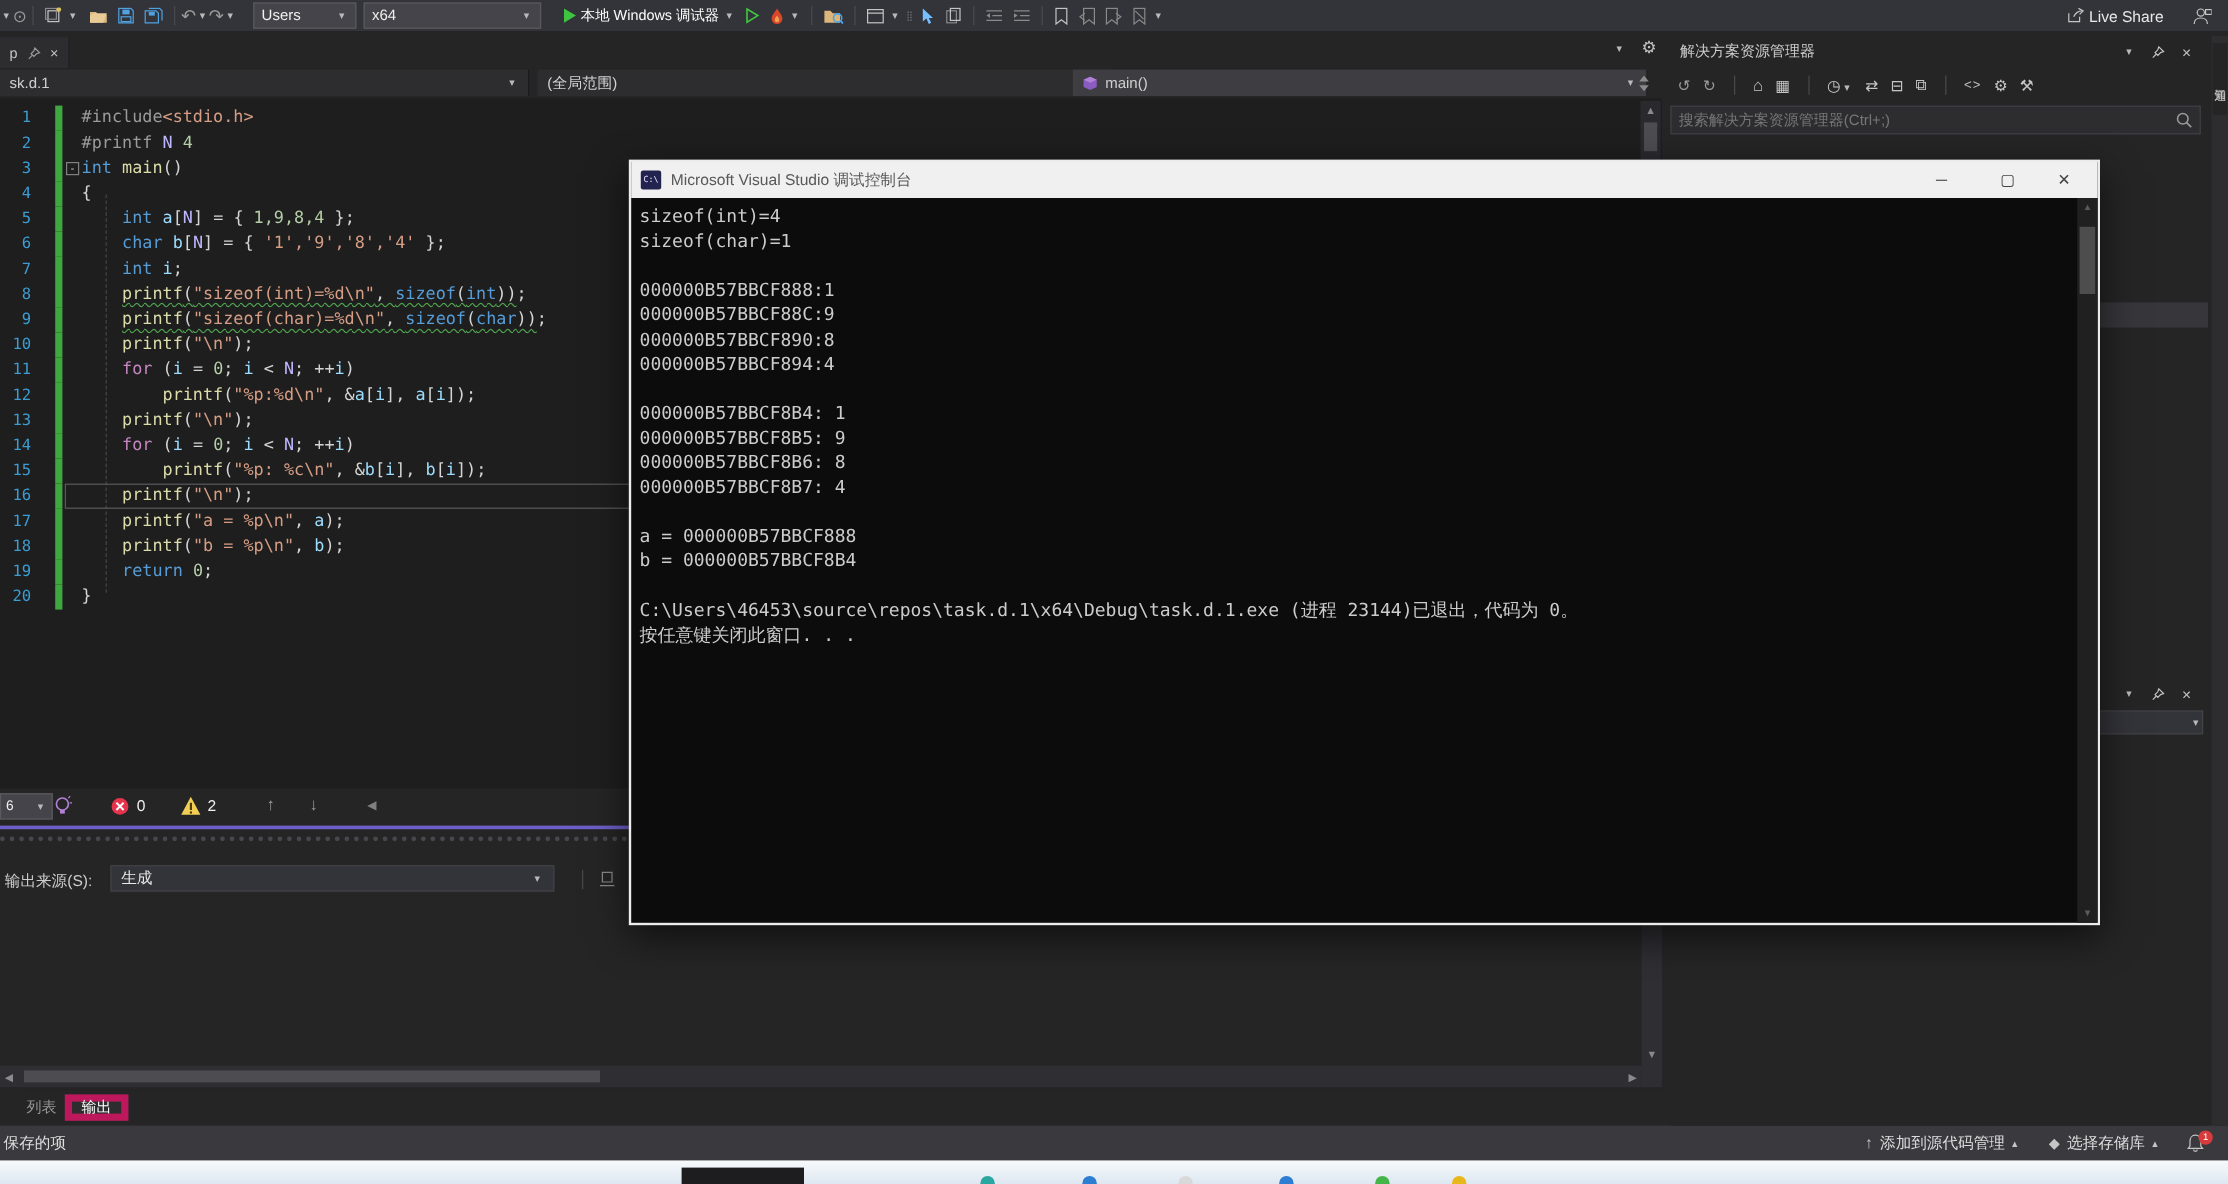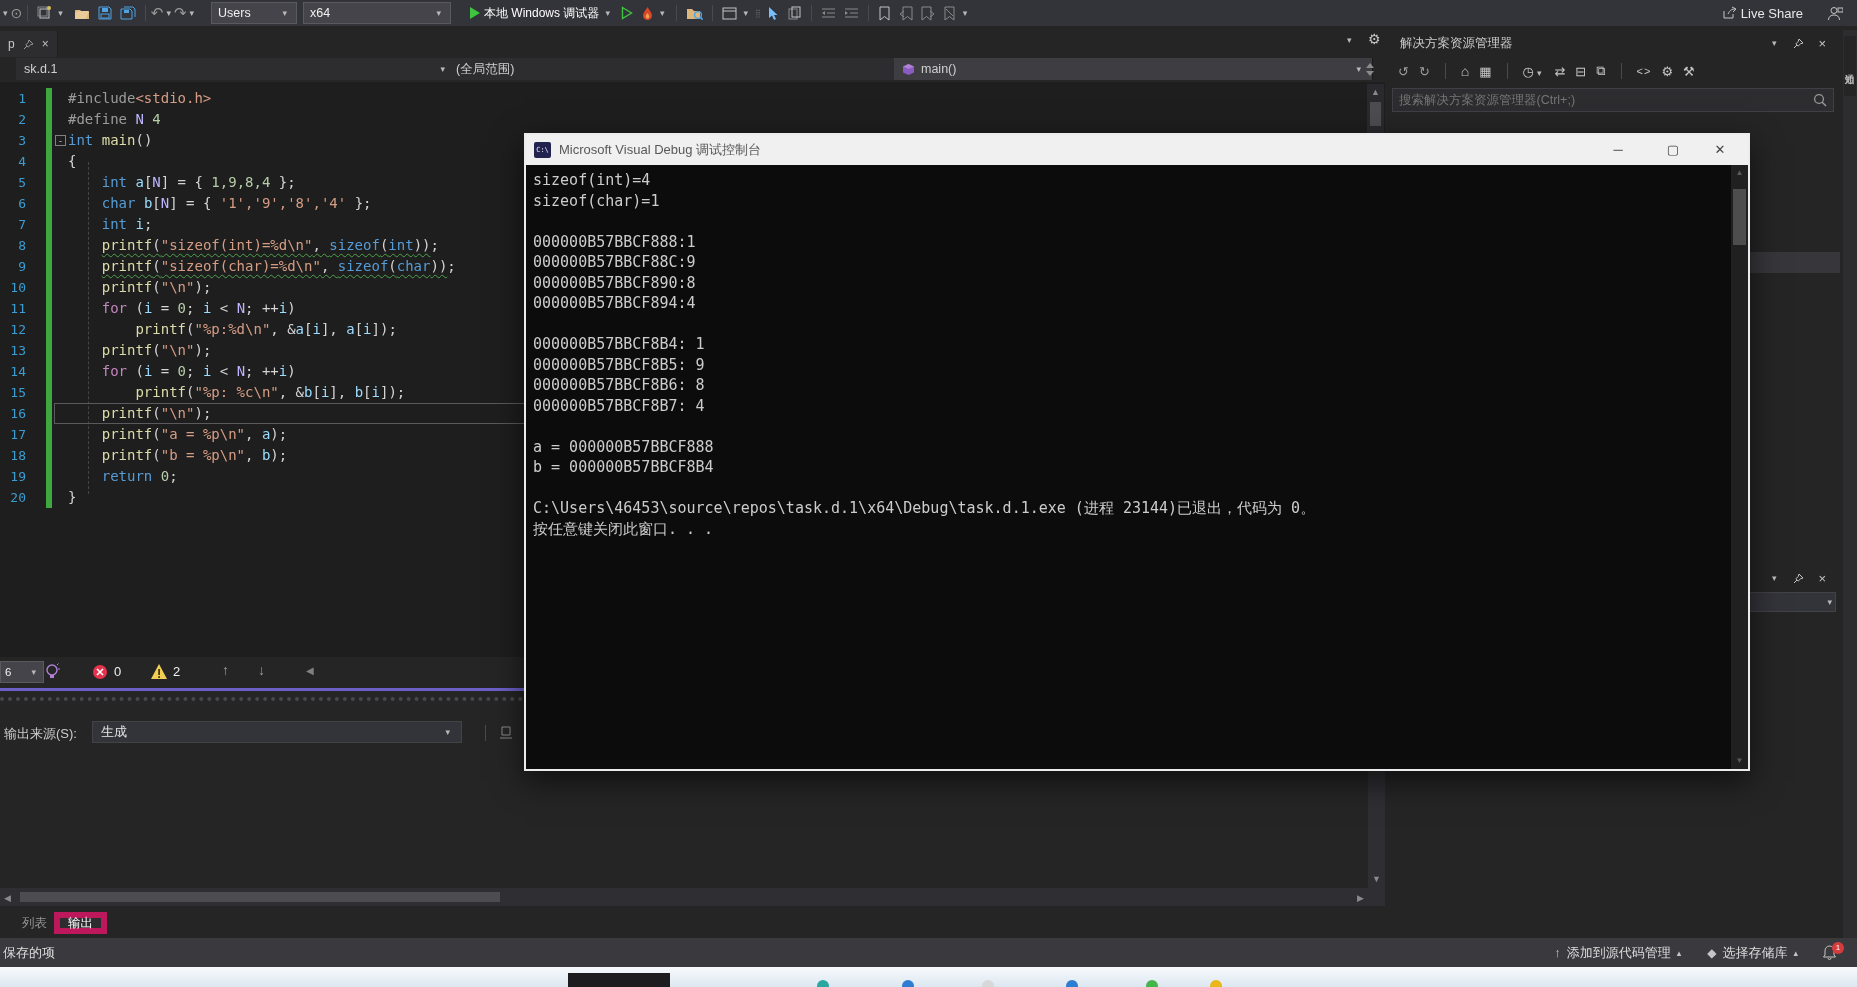--- a/index.html
+++ b/index.html
@@ -257,21 +257,21 @@
           <path d="M6 1 L10 5 L7.5 5.8 L5.2 8.1 L2.9 5.8 L5.2 3.5 z" fill="none" stroke="#9a9a9a"></path>
           <line x1="4" y1="7" x2="1" y2="10" stroke="#9a9a9a"></line>
         </svg>
       <span style="color:#c0c0c0;font-size:12px;">×</span>
     </div>
     <span class="abs chev" style="left:1344px;top:9px;">▾</span>
     <span class="abs" style="left:1368px;top:5px;font-size:14px;color:#c5c5c5;">⚙</span>
   </div>
 
   <div class="abs navbar">
-    <div class="navcombo" style="left:16px;width:424px;">
+    <div class="navcombo" style="left:0;width:424px;">
       <span>sk.d.1</span>
       <span class="chev">▾</span>
     </div>
     <div class="navcombo" style="left:448px;width:462px;">
       <span>(全局范围)</span>
       <span class="chev">▾</span>
     </div>
     <div class="navcombo" style="left:894px;width:462px;background:#3e3e42;">
       <svg width="13" height="13" style="margin-right:6px;">
           <path d="M6.5 1 L12 3.5 L12 9.5 L6.5 12 L1 9.5 L1 3.5 z" fill="#8a5bc0"></path>
@@ -283,21 +283,21 @@
     <svg class="abs" style="left:1364px;top:6px;" width="12" height="13">
         <path d="M6 0 L10 5 L2 5 z" fill="#8a8a8a"></path>
         <path d="M6 13 L10 8 L2 8 z" fill="#8a8a8a"></path>
       </svg>
   </div>
 
   <div class="abs editor">
     <div class="indent-guide"></div>
     <div class="code-lines">
         <div class="code-row"><span class="lnum">1</span><span class="gbar"></span><span class="codeseg"><span class="tk-pp">#include</span><span class="tk-s2">&lt;stdio.h&gt;</span></span></div>
-        <div class="code-row"><span class="lnum">2</span><span class="gbar"></span><span class="codeseg"><span class="tk-pp">#define </span><span class="tk-m">N</span><span class="tk-p"> </span><span class="tk-n">4</span></span></div>
+        <div class="code-row"><span class="lnum">2</span><span class="gbar"></span><span class="codeseg"><span class="tk-pp">#printf </span><span class="tk-m">N</span><span class="tk-p"> </span><span class="tk-n">4</span></span></div>
         <div class="code-row"><span class="lnum">3</span><span class="gbar"></span><span class="fold">-</span><span class="codeseg"><span class="tk-k">int</span><span class="tk-p"> </span><span class="tk-f">main</span><span class="tk-p">()</span></span></div>
         <div class="code-row"><span class="lnum">4</span><span class="gbar"></span><span class="codeseg"><span class="tk-p">{</span></span></div>
         <div class="code-row"><span class="lnum">5</span><span class="gbar"></span><span class="codeseg"><span class="tk-p">    </span><span class="tk-k">int</span><span class="tk-p"> </span><span class="tk-v">a</span><span class="tk-p">[</span><span class="tk-m">N</span><span class="tk-p">] = { </span><span class="tk-n">1,9,8,4</span><span class="tk-p"> };</span></span></div>
         <div class="code-row"><span class="lnum">6</span><span class="gbar"></span><span class="codeseg"><span class="tk-p">    </span><span class="tk-k">char</span><span class="tk-p"> </span><span class="tk-v">b</span><span class="tk-p">[</span><span class="tk-m">N</span><span class="tk-p">] = { </span><span class="tk-s">'1','9','8','4'</span><span class="tk-p"> };</span></span></div>
         <div class="code-row"><span class="lnum">7</span><span class="gbar"></span><span class="codeseg"><span class="tk-p">    </span><span class="tk-k">int</span><span class="tk-p"> </span><span class="tk-v">i</span><span class="tk-p">;</span></span></div>
         <div class="code-row"><span class="lnum">8</span><span class="gbar"></span><span class="codeseg"><span class="tk-p">    </span><span class="tk-f squig">printf</span><span class="tk-p squig">(</span><span class="tk-s squig">"sizeof(int)=%d\n"</span><span class="tk-p squig">, </span><span class="tk-k squig">sizeof</span><span class="tk-p squig">(</span><span class="tk-k squig">int</span><span class="tk-p squig">))</span><span class="tk-p">;</span></span></div>
         <div class="code-row"><span class="lnum">9</span><span class="gbar"></span><span class="codeseg"><span class="tk-p">    </span><span class="tk-f squig">printf</span><span class="tk-p squig">(</span><span class="tk-s squig">"sizeof(char)=%d\n"</span><span class="tk-p squig">, </span><span class="tk-k squig">sizeof</span><span class="tk-p squig">(</span><span class="tk-k squig">char</span><span class="tk-p squig">))</span><span class="tk-p">;</span></span></div>
         <div class="code-row"><span class="lnum">10</span><span class="gbar"></span><span class="codeseg"><span class="tk-p">    </span><span class="tk-f">printf</span><span class="tk-p">(</span><span class="tk-s">"\n"</span><span class="tk-p">);</span></span></div>
         <div class="code-row"><span class="lnum">11</span><span class="gbar"></span><span class="codeseg"><span class="tk-p">    </span><span class="tk-c">for</span><span class="tk-p"> (</span><span class="tk-v">i</span><span class="tk-p"> = </span><span class="tk-n">0</span><span class="tk-p">; </span><span class="tk-v">i</span><span class="tk-p"> &lt; </span><span class="tk-m">N</span><span class="tk-p">; ++</span><span class="tk-v">i</span><span class="tk-p">)</span></span></div>
         <div class="code-row"><span class="lnum">12</span><span class="gbar"></span><span class="codeseg"><span class="tk-p">        </span><span class="tk-f">printf</span><span class="tk-p">(</span><span class="tk-s">"%p:%d\n"</span><span class="tk-p">, &amp;</span><span class="tk-v">a</span><span class="tk-p">[</span><span class="tk-v">i</span><span class="tk-p">], </span><span class="tk-v">a</span><span class="tk-p">[</span><span class="tk-v">i</span><span class="tk-p">]);</span></span></div>
@@ -463,21 +463,21 @@
 
   <div class="abs rightstrip">
     <div class="vtab">
       <span>通知</span>
     </div>
   </div>
 
   <div class="abs console">
     <div class="ctitle">
       <span class="cicon">C:\</span>
-      <span>Microsoft Visual Debug 调试控制台</span>
+      <span>Microsoft Visual Studio 调试控制台</span>
     </div>
     <div class="cbtn" style="right:110px;">─</div>
     <div class="cbtn" style="right:55px;">▢</div>
     <div class="cbtn" style="right:8px;">✕</div>
     <div class="cbody">sizeof(int)=4
 sizeof(char)=1
 
 000000B57BBCF888:1
 000000B57BBCF88C:9
 000000B57BBCF890:8

